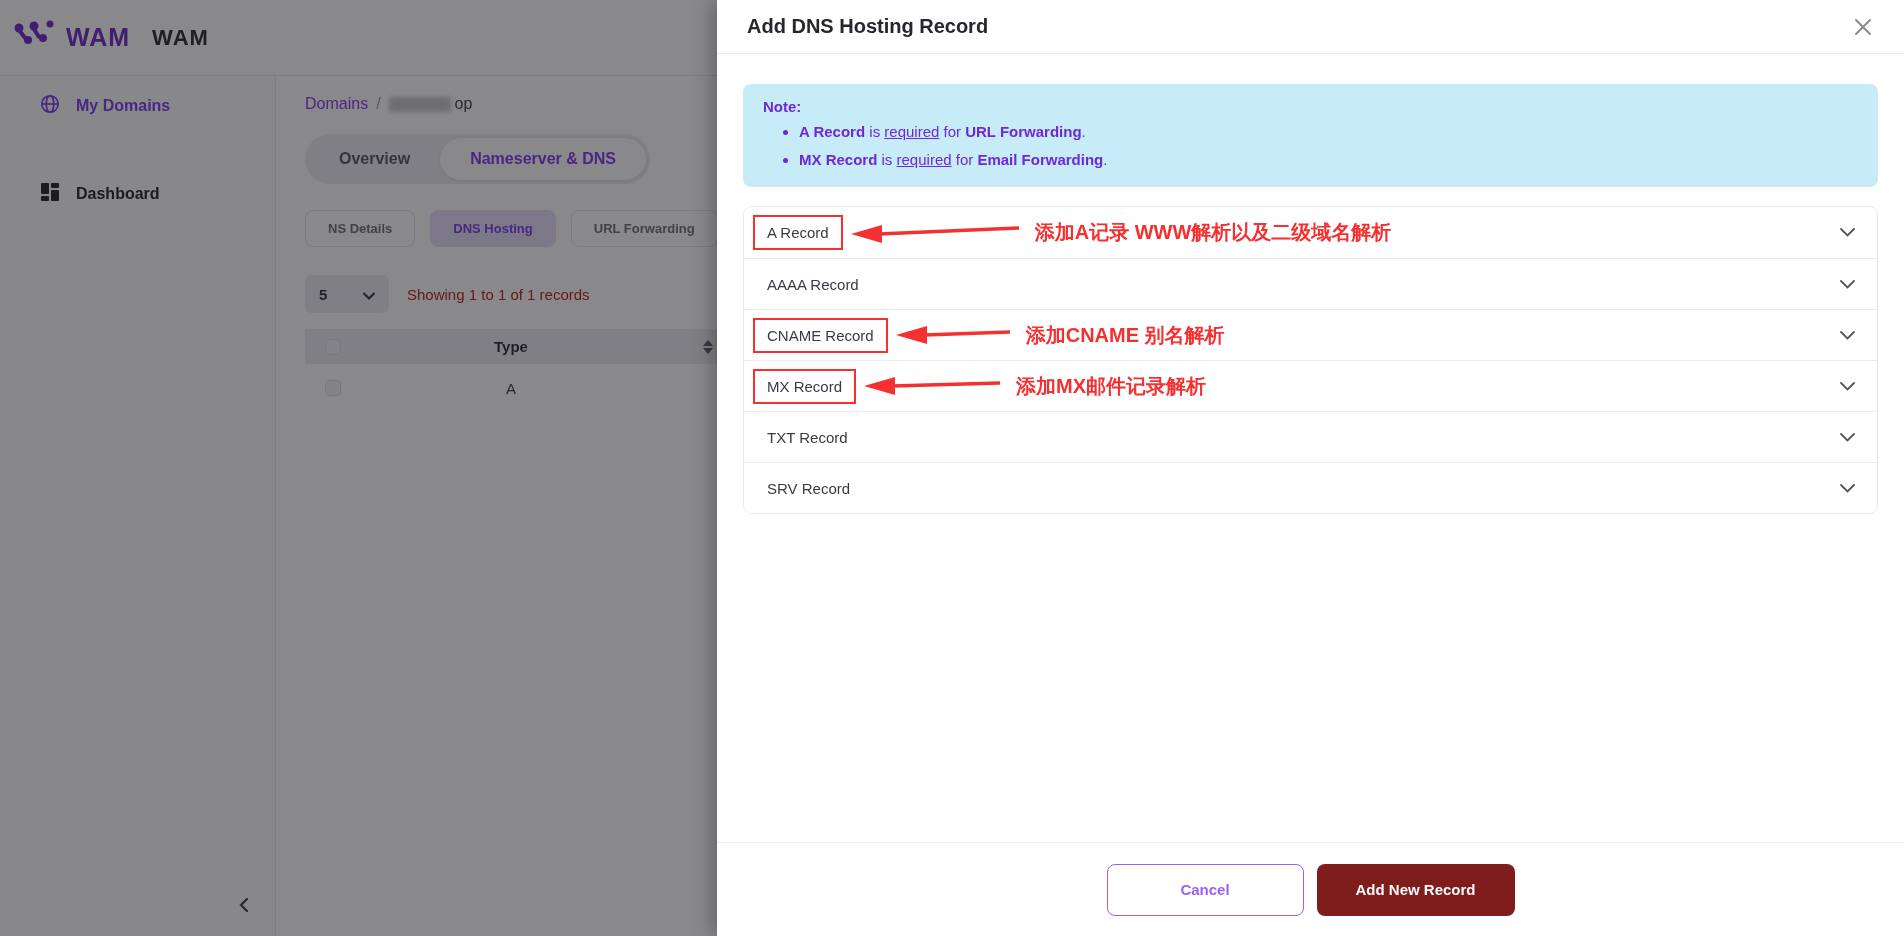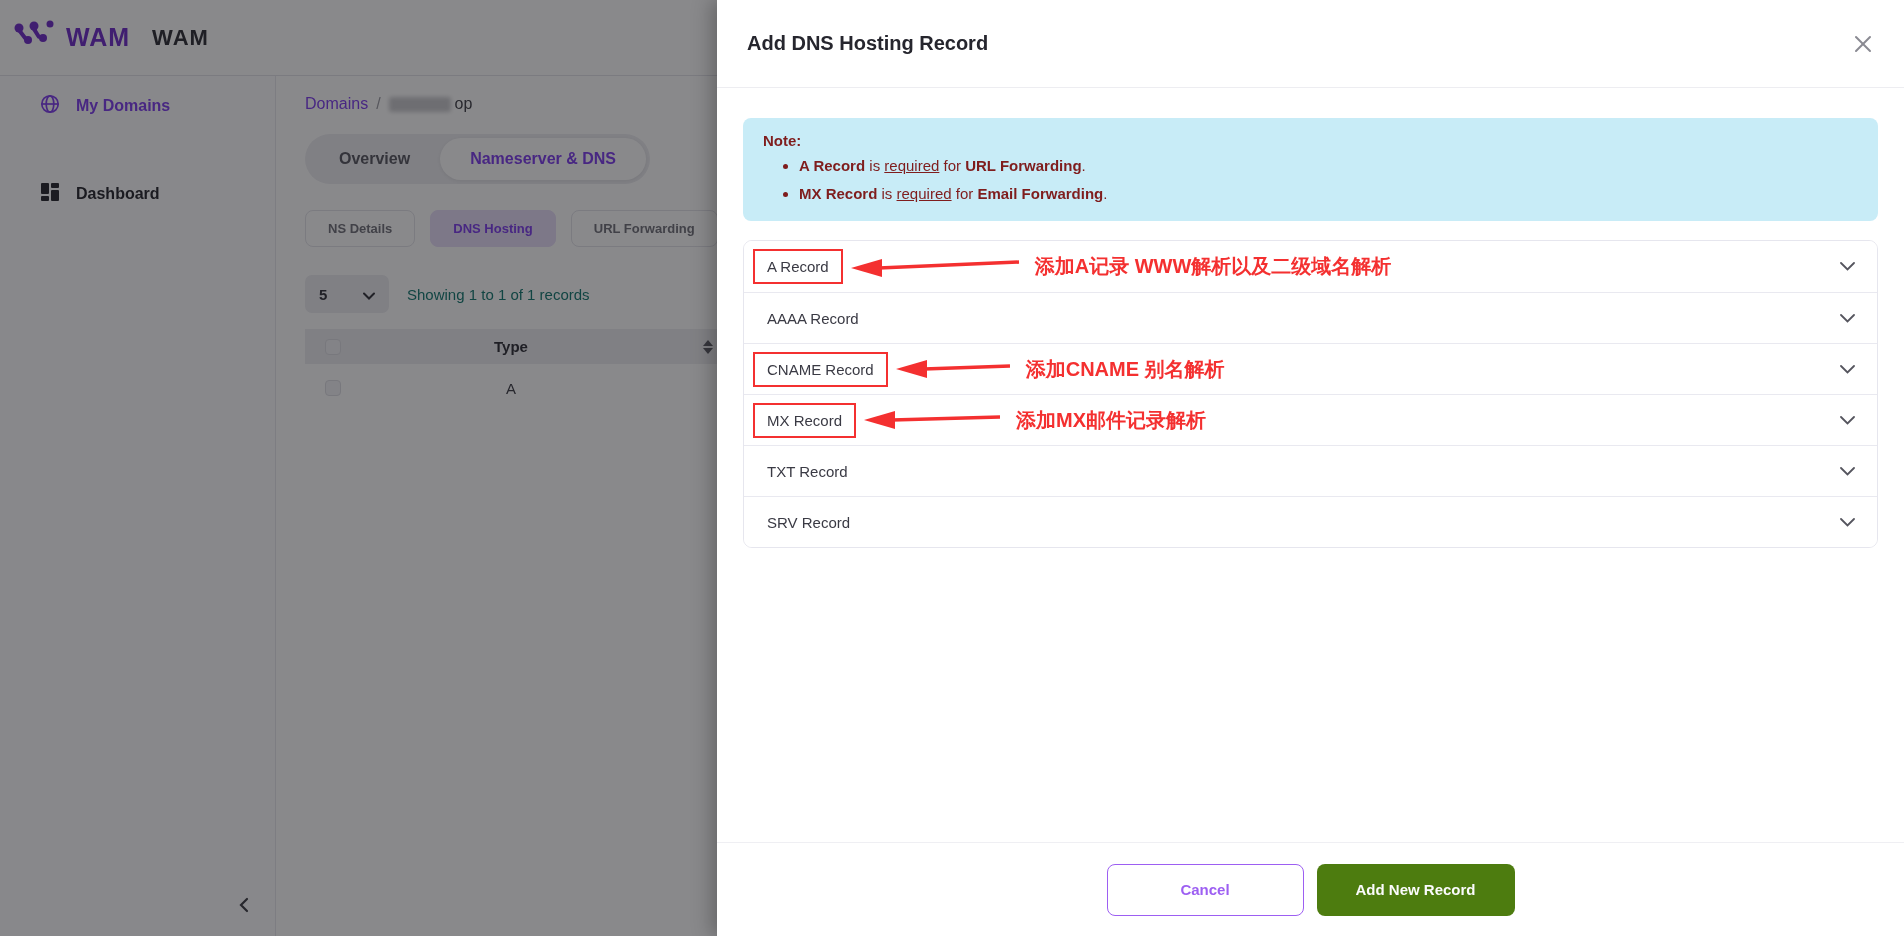--- a/index.html
+++ b/index.html
@@ -60,52 +60,52 @@
     background:#fff; border:1px solid #e2e2e8; color:#6f6f78; cursor:pointer; white-space:nowrap;
   }
   .subtab.active { background:#e6dcf8; border-color:#e6dcf8; color:#7c3aed; }
 
   .list-controls { margin-top:28px; display:flex; align-items:center; gap:18px; }
   .page-size {
     width:84px; height:38px; background:#ececf0; border-radius:7px;
     display:flex; align-items:center; justify-content:space-between;
     padding:0 14px; font-size:15px; font-weight:600; color:#2e2e36; cursor:pointer;
   }
-  .showing { font-size:15px; color:#0f766e; }
+  .showing { font-size:15px; color:#b91c1c; }
 
   .dtable { margin-top:16px; width:690px; }
   .dt-head {
     height:35px; background:#ececf1; display:flex; align-items:center; font-size:15px; font-weight:700; color:#2b2b33;
   }
   .dt-row { height:48px; display:flex; align-items:center; font-size:15px; color:#3a3a42; }
   .cb-cell { width:56px; display:flex; justify-content:center; }
   .cbox { width:16px; height:16px; border-radius:4px; background:#f3f3f6; border:1px solid #dcdce2; cursor:pointer; }
   .type-cell { width:300px; text-align:center; }
   .sort-cell { margin-left:42px; display:flex; flex-direction:column; gap:2px; cursor:pointer; }
 
   
   .overlay { position:absolute; inset:0; background:rgba(20,20,24,.50); z-index:40; }
 
   
   .modal {
     position:absolute; top:0; bottom:0; left:717px; right:0; z-index:50;
     background:#fff; box-shadow:-6px 0 18px rgba(0,0,0,.25);
   }
   .modal-header {
-    height:88px; display:flex; align-items:center; justify-content:space-between;
+    height:54px; display:flex; align-items:center; justify-content:space-between;
     padding:0 30px; border-bottom:1px solid #ededf1;
   }
   .modal-title { font-size:20px; font-weight:700; color:#26262e; }
   .close-btn { cursor:pointer; line-height:0; }
 
   .modal-body { padding:30px 26px 0 26px; }
 
   .note-box {
     background:#c8ecf7; border-radius:8px; padding:14px 20px 16px 20px;
-    color:#7f1d1d; font-size:15px;
+    color:#6d28d9; font-size:15px;
   }
   .note-heading { font-weight:800; margin-bottom:6px; }
   .note-box ul { list-style:disc; margin-left:36px; }
   .note-box li { margin-top:5px; line-height:1.5; }
   .nb { font-weight:800; }
   .nu { text-decoration:underline; }
 
   .accordion { margin-top:19px; border:1px solid #e6e6ee; border-radius:9px; overflow:hidden; }
   .acc-row {
     height:51px; display:flex; align-items:center; padding:0 22px 0 23px;
@@ -121,21 +121,21 @@
     color:#f43030; font-size:20px; font-weight:600; margin-left:14px; white-space:nowrap;
   }
 
   .modal-footer {
     position:absolute; left:0; right:0; bottom:0; height:94px;
     border-top:1px solid #efeff3; display:flex; align-items:center; justify-content:center; gap:13px;
   }
   .btn { height:52px; border-radius:8px; font-size:15px; font-weight:700; cursor:pointer;
          display:flex; align-items:center; justify-content:center; font-family:inherit; }
   .btn-cancel { width:197px; background:#fff; border:1px solid #9d5ff2; color:#9d5ff2; }
-  .btn-submit { width:198px; background:#4d7c0f; border:none; color:#fbfbfc; cursor:default; }
+  .btn-submit { width:198px; background:#7f1d1d; border:none; color:#fbfbfc; cursor:default; }
 </style>
 </head>
 <body>
 
 <div class="app">
 
   <div class="topbar">
     <div class="logo-wrap">
       <span>
         <svg width="44" height="36" viewBox="0 0 44 36">

